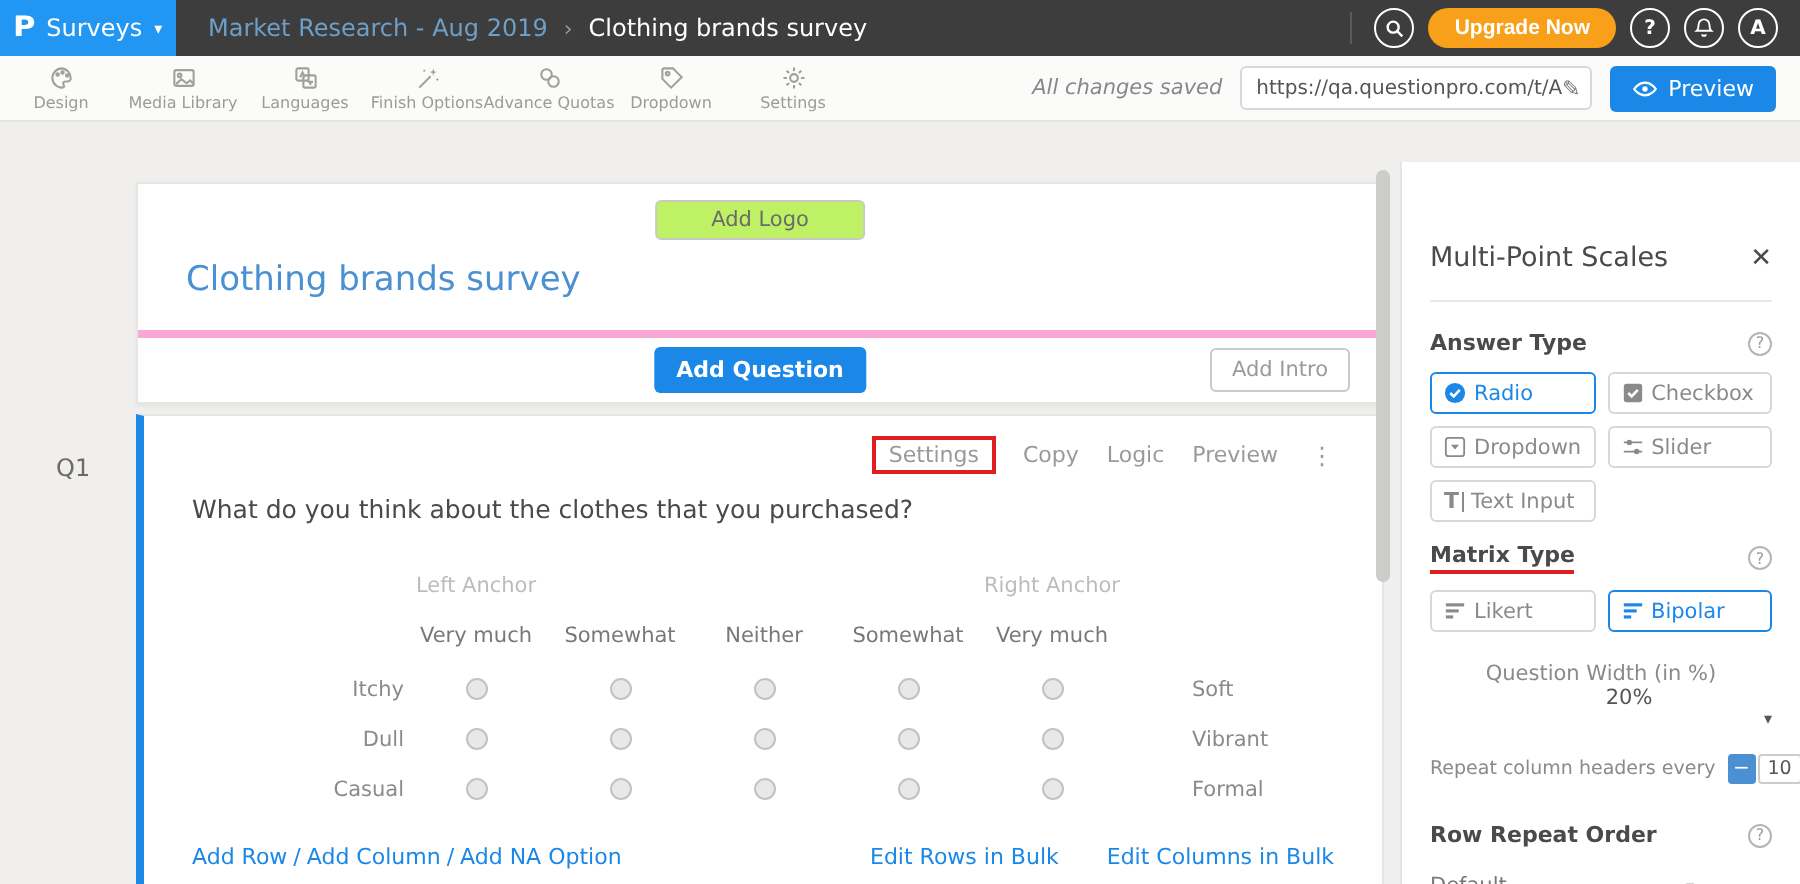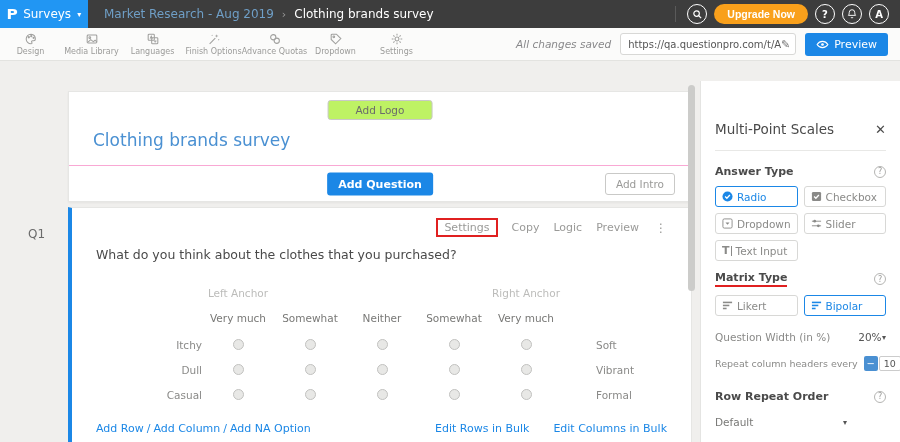--- a/index.html
+++ b/index.html
@@ -45,21 +45,21 @@
   .preview-btn svg { width:13px; height:9px; stroke:#fff; fill:none; stroke-width:1.2; }
 
   
   .main { position:absolute; top:81px; left:0; width:900px; height:361px; background:#f0efed; overflow:hidden; }
   .q-number { position:absolute; left:28px; top:146px; font-size:12px; color:#6b6b6b; }
   .content { position:absolute; left:68px; top:0; width:624px; }
 
   .header-card { margin-top:10px; background:#fff; border:1px solid #e6e6e4; box-shadow:0 1px 2px rgba(0,0,0,.05); position:relative; }
   .add-logo-btn { position:absolute; top:8px; left:50%; transform:translateX(-50%); background:#bef264; border:1px solid #c9c9c7; border-radius:3px; font-size:10.5px; color:#6b6b6b; padding:3px 27px; cursor:pointer; font-family:inherit; }
   .survey-title { padding:38px 0 15px 24px; font-size:17px; color:#4a90d2; cursor:text; }
-  .header-bottom { border-top:1px solid #f9a8d4; height:36px; position:relative; }
+  .header-bottom { border-top:4px solid #f9a8d4; height:36px; position:relative; }
   .add-question-btn { position:absolute; left:50%; top:50%; transform:translate(-50%,-50%); background:#1b87e6; color:#fff; border:none; border-radius:3px; font-size:11px; font-weight:bold; padding:5px 11px; cursor:pointer; font-family:inherit; }
   .add-intro-btn { position:absolute; right:16px; top:50%; transform:translateY(-50%); background:#fff; border:1px solid #c9c9c7; border-radius:3px; color:#9a9a98; font-size:10.5px; padding:4px 10px; cursor:pointer; font-family:inherit; }
 
   .question-card { margin-top:5px; background:#fff; border:1px solid #e6e6e4; border-left:4px solid #1b87e6; height:300px; }
   .q-actions { display:flex; justify-content:flex-end; align-items:center; gap:14px; padding:10px 22px 0 0; font-size:11px; color:#9a9a98; }
   .q-action { cursor:pointer; }
   .settings-hl { border:2px solid #e02020; padding:1px 6px; }
   .q-dots { font-size:12px; color:#9a9a98; cursor:pointer; padding:0 2px; }
   .q-text { padding:10px 24px 0 24px; font-size:12.5px; color:#4a4a4a; cursor:text; }
 
@@ -89,21 +89,21 @@
   .sb-divider { border-top:1px solid #e8e8e6; margin-top:13px; }
   .sb-head { display:flex; justify-content:space-between; align-items:center; margin-top:14px; }
   .sb-head-label { font-size:11px; font-weight:bold; color:#4a4a4a; }
   .red-underline { display:inline-block; border-bottom:2px solid #e02020; padding-bottom:1px; }
   .help-circle { width:12px; height:12px; border:1px solid #b5b5b3; border-radius:50%; color:#9a9a98; font-size:8px; display:flex; align-items:center; justify-content:center; cursor:pointer; }
   .opt-grid { margin-top:8px; display:grid; grid-template-columns:1fr 1fr; gap:6px; }
   .opt-btn { height:21px; border:1px solid #d8d8d6; border-radius:3px; background:#fff; display:flex; align-items:center; gap:4px; padding:0 6px; font-size:10.5px; color:#8a8a88; cursor:pointer; font-family:inherit; }
   .opt-btn.selected { border-color:#1b87e6; color:#1b87e6; }
   .opt-btn svg { width:11px; height:11px; flex:none; }
   .t-glyph { font-size:11px; font-weight:bold; color:#8a8a88; border-right:1px solid #8a8a88; padding-right:1px; line-height:10px; }
-  .qwidth-row { margin-top:15px; display:flex; align-items:center; font-size:10.5px; color:#8a8a88; }
+  .qwidth-row { margin-top:15px; display:flex; align-items:center; font-size:10.5px; color:#8a8a88;flex-direction:column; }
   .qwidth-value { margin-left:28px; color:#555; }
   .qwidth-caret { margin-left:auto; color:#555; font-size:8px; cursor:pointer; }
   .repeat-row { margin-top:13px; display:flex; align-items:center; font-size:9.5px; color:#8a8a88; white-space:nowrap; }
   .stepper { display:flex; align-items:center; margin-left:6px; gap:1px; }
   .step-btn { width:14px; height:15px; background:#4a90d2; color:#fff; border:none; border-radius:2px; font-size:10px; line-height:13px; cursor:pointer; padding:0; font-family:inherit; }
   .step-value { width:22px; height:15px; border:1px solid #ccc; border-radius:2px; font-size:9.5px; color:#555; text-align:center; line-height:13px; background:#fff; }
   .sb-select { margin-top:13px; width:132px; display:flex; align-items:center; justify-content:space-between; font-size:10.5px; color:#787876; cursor:pointer; }
   .sb-select .caret-g { font-size:8px; color:#555; }
   .mt18 { margin-top:19px; }
 </style>

